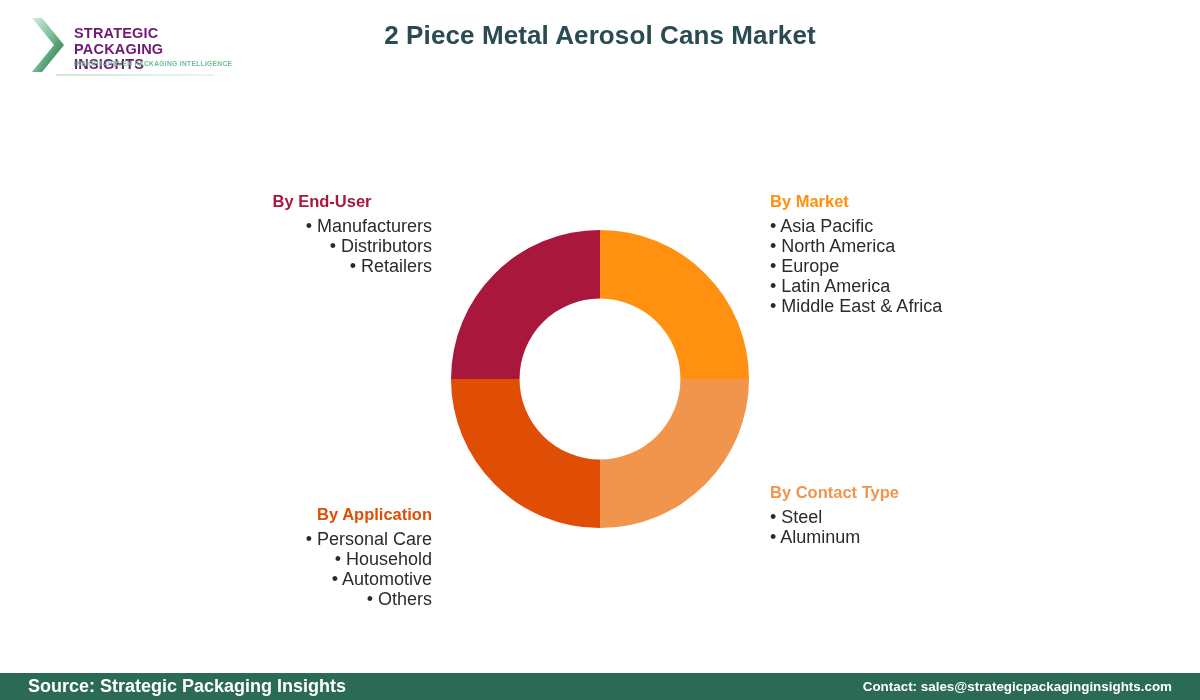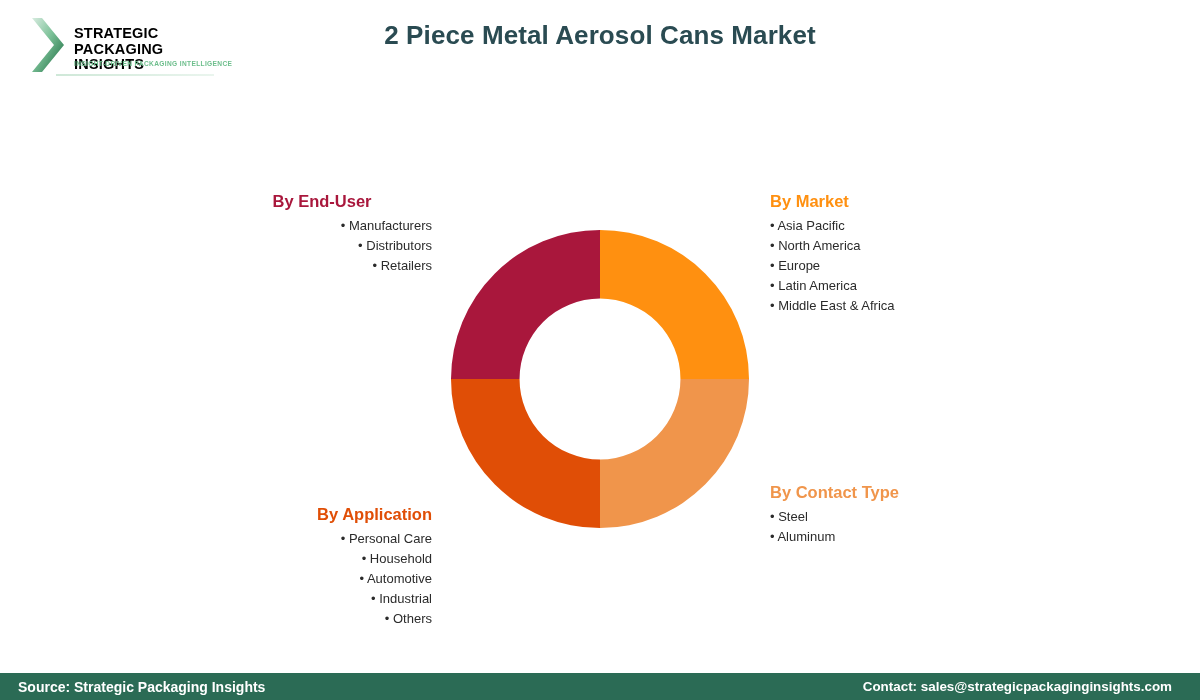--- a/index.html
+++ b/index.html
@@ -12,21 +12,21 @@
   #canvas { position:relative; width:1200px; height:700px; background:#fff; }
 
   
   #logo { position:absolute; left:26px; top:12px; width:180px; height:66px; }
   #logo-chevron { position:absolute; left:2px; top:4px; width:40px; height:58px; }
   #logo-text { position:absolute; left:48px; top:14px; }
   .logo-line {
     font-weight:bold;
     font-size:14.5px;
     letter-spacing:0.2px;
-    color:#000000;
+    color:#701a75;
     line-height:15.5px;
   }
   #logo-tagline {
     position:absolute; left:48px; top:48px;
     font-size:6.6px;
     letter-spacing:0.35px;
     color:#6DBE8C;
     font-weight:bold;
     white-space:nowrap;
   }
@@ -51,42 +51,42 @@
   
   .seg-block { position:absolute; }
   .seg-head {
     font-weight:bold;
     font-size:16.5px;
     margin-bottom:5px;
     white-space:nowrap;
   }
   .seg-list { list-style:none; }
   .seg-list li {
-    font-size:13px;
+    font-size:18px;
     color:#2B2B2B;
     line-height:20px;
     white-space:nowrap;
   }
   .seg-list li::before { content:"\2022  "; }
 
   .align-right { text-align:right; }
   .align-left  { text-align:left; }
 
   #block-enduser     { left:212px; top:192px; width:220px; }
   #block-region      { left:770px; top:192px; width:260px; }
   #block-application { left:192px; top:481px; width:240px;margin-top:24px; }
   #block-material    { left:770px; top:483px; width:260px; }
 
   
   #footer {
     position:absolute; left:0; top:673px; width:1200px; height:27px;
     background:#2B6B55;
     display:flex; align-items:center; justify-content:space-between;
   }
-  #footer-left  { color:#fff; font-size:14px; font-weight:bold; padding-left:18px; }
+  #footer-left  { color:#fff; font-size:18px; font-weight:bold; padding-left:28px; }
   #footer-right { color:#fff; font-size:13.4px; font-weight:bold; padding-right:28px; }
 </style>
 </head>
 <body>
 
 <div id="canvas">
 
   <div id="logo">
     <svg id="logo-chevron" viewBox="0 0 40 58">
       <defs>
@@ -138,21 +138,20 @@
         <li>Middle East &amp; Africa</li>
       </ul>
   </div>
 
   <div class="seg-block align-right" id="block-application">
     <div class="seg-head" style="color: rgb(224, 78, 6);">By Application</div>
     <ul class="seg-list">
         <li>Personal Care</li>
         <li>Household</li>
         <li>Automotive</li>
-        <li>Industrial</li>
         <li>Others</li>
       </ul>
   </div>
 
   <div class="seg-block align-left" id="block-material">
     <div class="seg-head" style="color: rgb(240, 149, 75);">By Contact Type</div>
     <ul class="seg-list">
         <li>Steel</li>
         <li>Aluminum</li>
       </ul>

